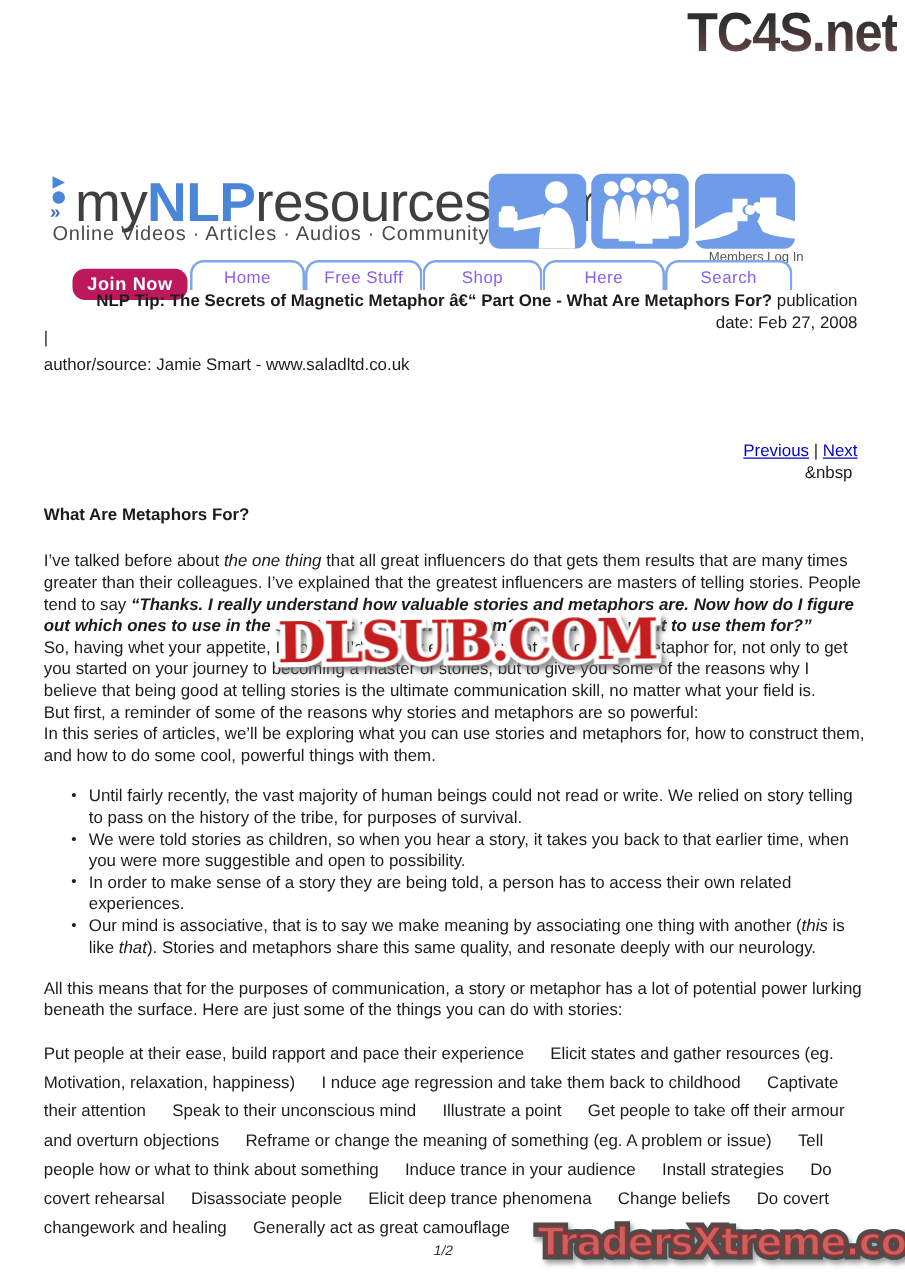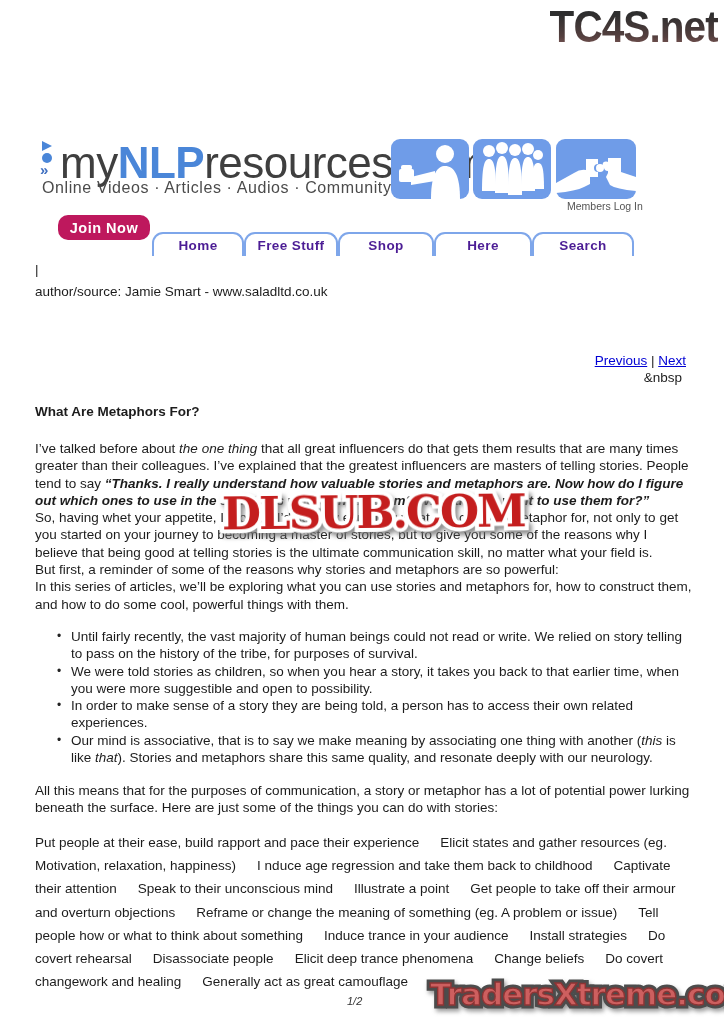--- a/index.html
+++ b/index.html
@@ -37,23 +37,23 @@
   .logo-tagline{position:absolute;left:42px;top:179px;font-size:16px;color:#4b4b4b;letter-spacing:.6px;}
 
   .imgbox{position:absolute;top:139px;height:60px;width:78px;background:#6f9ce8;border-radius:9px;}
   .imgbox svg{width:100%;height:100%;display:block;}
   .members{position:absolute;left:567px;top:200px;font-size:10.5px;color:#555;}
 
   
   .join-btn{position:absolute;left:58px;top:215px;width:92px;height:25px;background:#be185d;
         border-radius:10px;color:#fff;font-weight:bold;font-size:14.5px;letter-spacing:.5px;
         display:flex;align-items:center;justify-content:center;}
-  .tab{position:absolute;top:232px;height:22px;background:#fff;border:2px solid #7ea6ea;border-bottom:none;
-        border-radius:11px 11px 0 0;color:#4c1d95;font-size:13.5px;letter-spacing:.4px;
-        display:flex;align-items:center;justify-content:center;font-weight:bold;}
+  .tab{position:absolute;top:208px;height:22px;background:#fff;border:2px solid #7ea6ea;border-bottom:none;
+        border-radius:11px 11px 0 0;color:#8b5cf6;font-size:13.5px;letter-spacing:.4px;
+        display:flex;align-items:center;justify-content:center;}
   .tab-home{left:152px;width:88px;} .tab-free{left:244px;width:90px;}
   .tab-shop{left:338px;width:92px;} .tab-forum{left:434px;width:94px;} .tab-search{left:532px;width:98px;}
 
   
   .title-block{position:absolute;left:30px;top:233px;width:656px;text-align:right;
         font-size:13.5px;line-height:16.5px;}
   .title-block b{font-weight:bold;}
   .pipe{position:absolute;left:35px;top:262px;font-size:13.5px;}
   .author{position:absolute;left:35px;top:284px;font-size:13.5px;}
   .prevnext{position:absolute;left:400px;top:353px;width:286px;text-align:right;font-size:13.5px;}
@@ -122,20 +122,24 @@
   </div>
   <div class="members">Members Log In</div>
 
   <div class="join-btn">Join Now</div>
   <div class="tab tab-home">Home</div>
   <div class="tab tab-free">Free Stuff</div>
   <div class="tab tab-shop">Shop</div>
   <div class="tab tab-forum">Here</div>
   <div class="tab tab-search">Search</div>
 
+  <div class="title-block">
+    <div><b>NLP Tip: The Secrets of Magnetic Metaphor â€“ Part One - What Are Metaphors For?</b><span> publication</span></div>
+    <div>date:  Feb 27, 2008</div>
+  </div>
   <div class="pipe">|</div>
   <div class="author">author/source: Jamie Smart - www.saladltd.co.uk</div>
 
   <div class="prevnext">
     <a>Previous</a><span> | </span><a>Next</a>
   </div>
   <div class="nbsp-line">&amp;nbsp</div>
 
   <div class="heading">What Are Metaphors For?</div>
 

